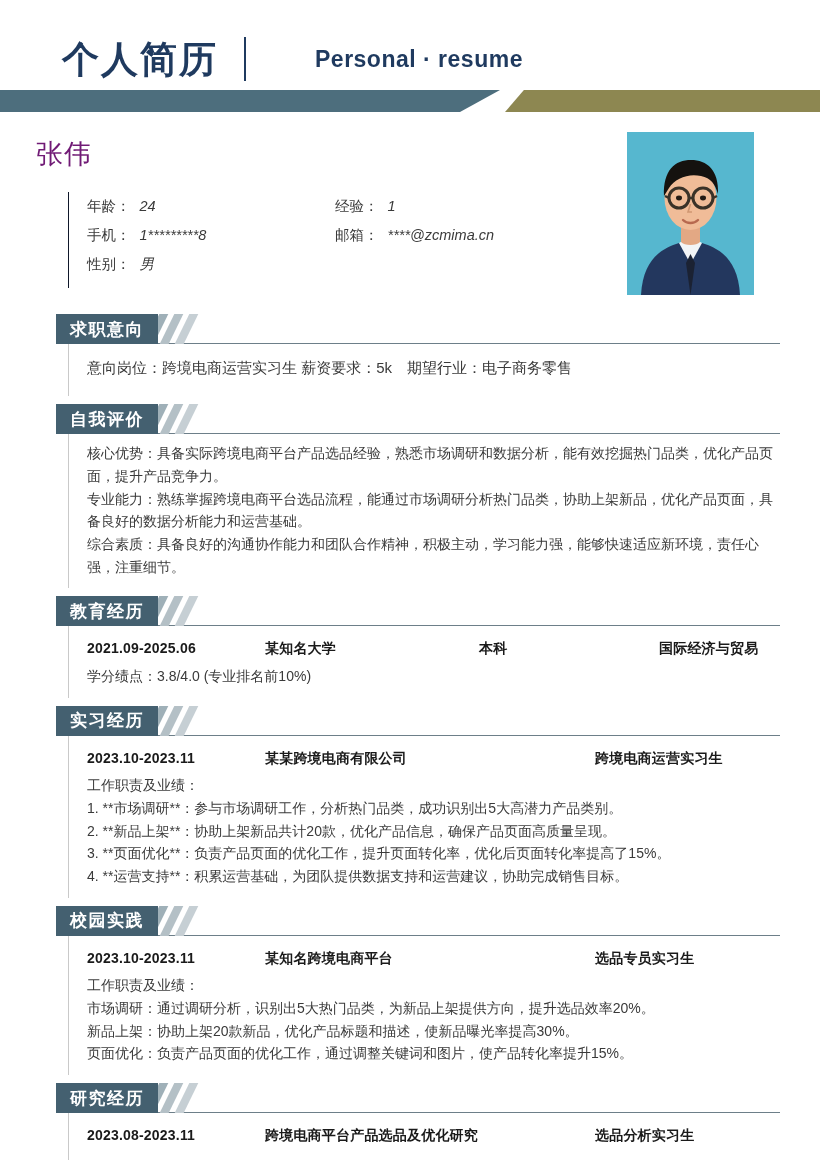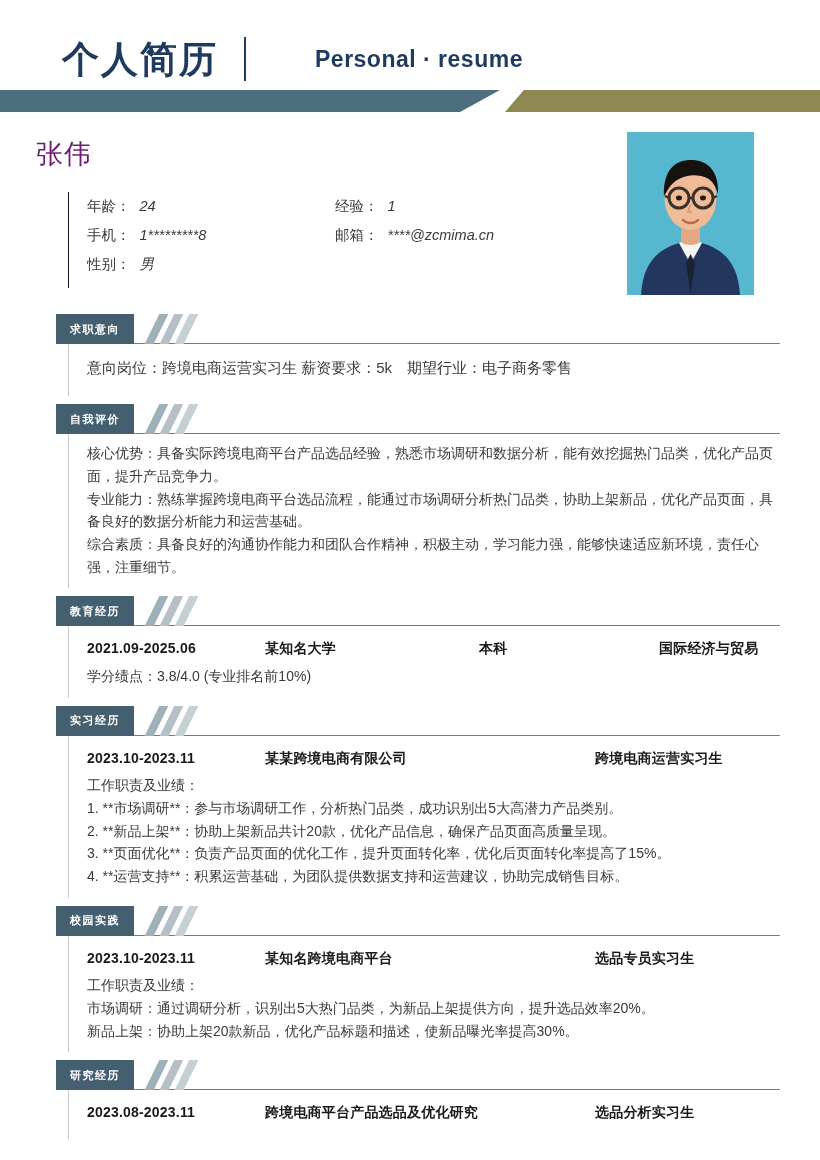--- a/index.html
+++ b/index.html
@@ -132,21 +132,21 @@
     margin-left: 56px;
     margin-top: 8px;
   }
   .sec-tab {
     position: absolute;
     left: 0;
     top: 0;
     height: 30px;
     background: #446070;
     color: #ffffff;
-    font-size: 11px;
+    font-size: 17px;
     font-weight: bold;
     letter-spacing: 1.5px;
     display: flex;
     align-items: center;
     padding: 0 14px 0 14px;
     z-index: 3;
   }
   .sec-stripes {
     position: absolute;
     top: 0;
@@ -390,20 +390,21 @@
   <div class="sec-rule"></div>
   <div class="sec-body">
     <div class="entry-head two">
       <span class="eh-date">2023.10-2023.11</span>
       <span class="eh-org">某知名跨境电商平台</span>
       <span class="eh-role">选品专员实习生</span>
     </div>
     <p class="body-line">工作职责及业绩：</p>
     <p class="body-line">市场调研：通过调研分析，识别出5大热门品类，为新品上架提供方向，提升选品效率20%。</p>
     <p class="body-line">新品上架：协助上架20款新品，优化产品标题和描述，使新品曝光率提高30%。</p>
+    <p class="body-line">页面优化：负责产品页面的优化工作，通过调整关键词和图片，使产品转化率提升15%。</p>
   </div>
 </div>
 
 <div class="section">
   <div class="sec-head">
     <div class="sec-stripes" style="left:92px">
         <i></i>
         <i></i>
         <i></i>
       </div>

